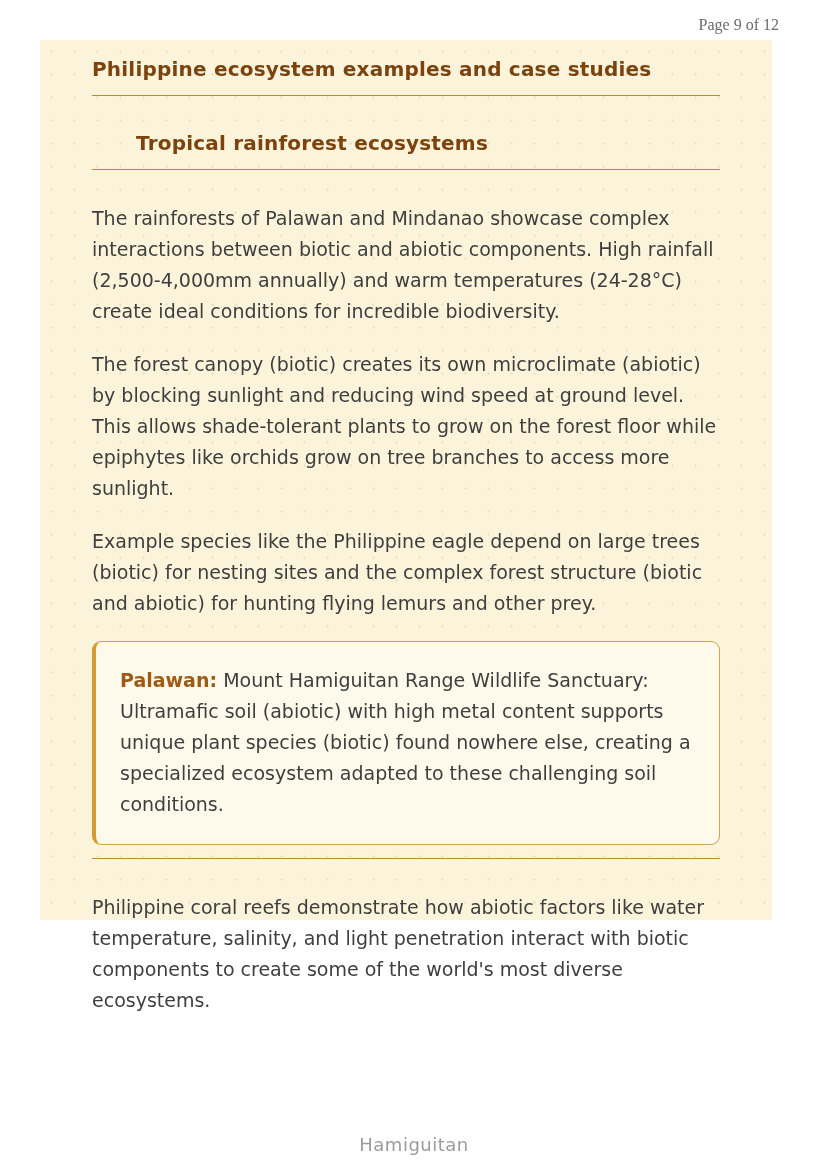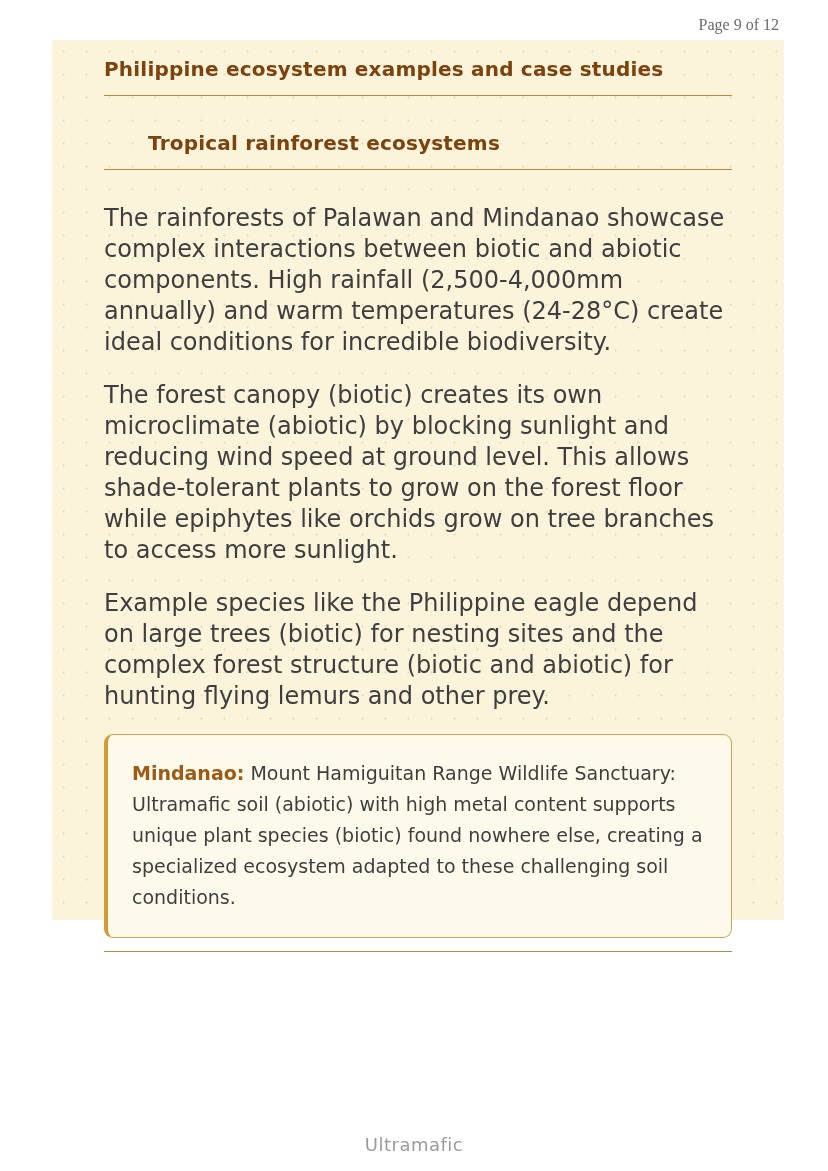--- a/index.html
+++ b/index.html
@@ -19,21 +19,21 @@
   .page-number {
     position: absolute;
     top: 16px;
     right: 49px;
     font-family: "Liberation Serif", "DejaVu Serif", serif;
     font-size: 16px;
     color: #6b6b6b;
   }
   .panel {
     position: absolute;
-    left: 52px;
+    left: 40px;
     top: 40px;
     width: 732px;
     height: 880px;
     background-color: #fbf3da;
     background-image: radial-gradient(circle, rgba(176,156,108,0.20) 1.2px, transparent 1.4px);
     background-size: 23px 23px;
     padding: 16px 52px 28px 52px;
   }
   h1.doc-title {
     font-size: 20px;
@@ -50,21 +50,21 @@
     letter-spacing: 0.2px;
     margin-top: 34px;
     margin-left: 44px;
   }
   hr.rule {
     border: none;
     border-top: 1.5px solid #bf8a33;
     margin-top: 13px;
   }
   p.body-text {
-    font-size: 24px;
+    font-size: 19px;
     line-height: 31px;
     color: #3e3e3e;
     margin-top: 22px;
   }
   p.first-after-rule { margin-top: 33px; }
   .example-box {
     margin-top: 22px;
     background: #fefaeb;
     border: 1.5px solid #cfa452;
     border-left: 4px solid #d49a35;
@@ -106,23 +106,24 @@
     <h2 class="section-heading">Tropical rainforest ecosystems</h2>
     <hr class="rule">
 
     <p class="body-text first-after-rule">The rainforests of Palawan and Mindanao showcase complex interactions between biotic and abiotic components. High rainfall (2,500-4,000mm annually) and warm temperatures (24-28°C) create ideal conditions for incredible biodiversity.</p>
 
     <p class="body-text">The forest canopy (biotic) creates its own microclimate (abiotic) by blocking sunlight and reducing wind speed at ground level. This allows shade-tolerant plants to grow on the forest floor while epiphytes like orchids grow on tree branches to access more sunlight.</p>
 
     <p class="body-text">Example species like the Philippine eagle depend on large trees (biotic) for nesting sites and the complex forest structure (biotic and abiotic) for hunting flying lemurs and other prey.</p>
 
     <div class="example-box">
-      <p><span class="example-label">Mindanao:</span> <span>Mount Hamiguitan Range Wildlife Sanctuary: Ultramafic soil (abiotic) with high metal content supports unique plant species (biotic) found nowhere else, creating a specialized ecosystem adapted to these challenging soil conditions.</span></p>
+      <p><span class="example-label">Palawan:</span> <span>Mount Hamiguitan Range Wildlife Sanctuary: Ultramafic soil (abiotic) with high metal content supports unique plant species (biotic) found nowhere else, creating a specialized ecosystem adapted to these challenging soil conditions.</span></p>
     </div>
 
     <hr class="rule">
 
+    <p class="body-text first-after-rule">Philippine coral reefs demonstrate how abiotic factors like water temperature, salinity, and light penetration interact with biotic components to create some of the world's most diverse ecosystems.</p>
 
   </div>
 
-  <div class="footer-brand">Ultramafic</div>
+  <div class="footer-brand">Hamiguitan</div>
 
 </div>
 
 </body></html>

